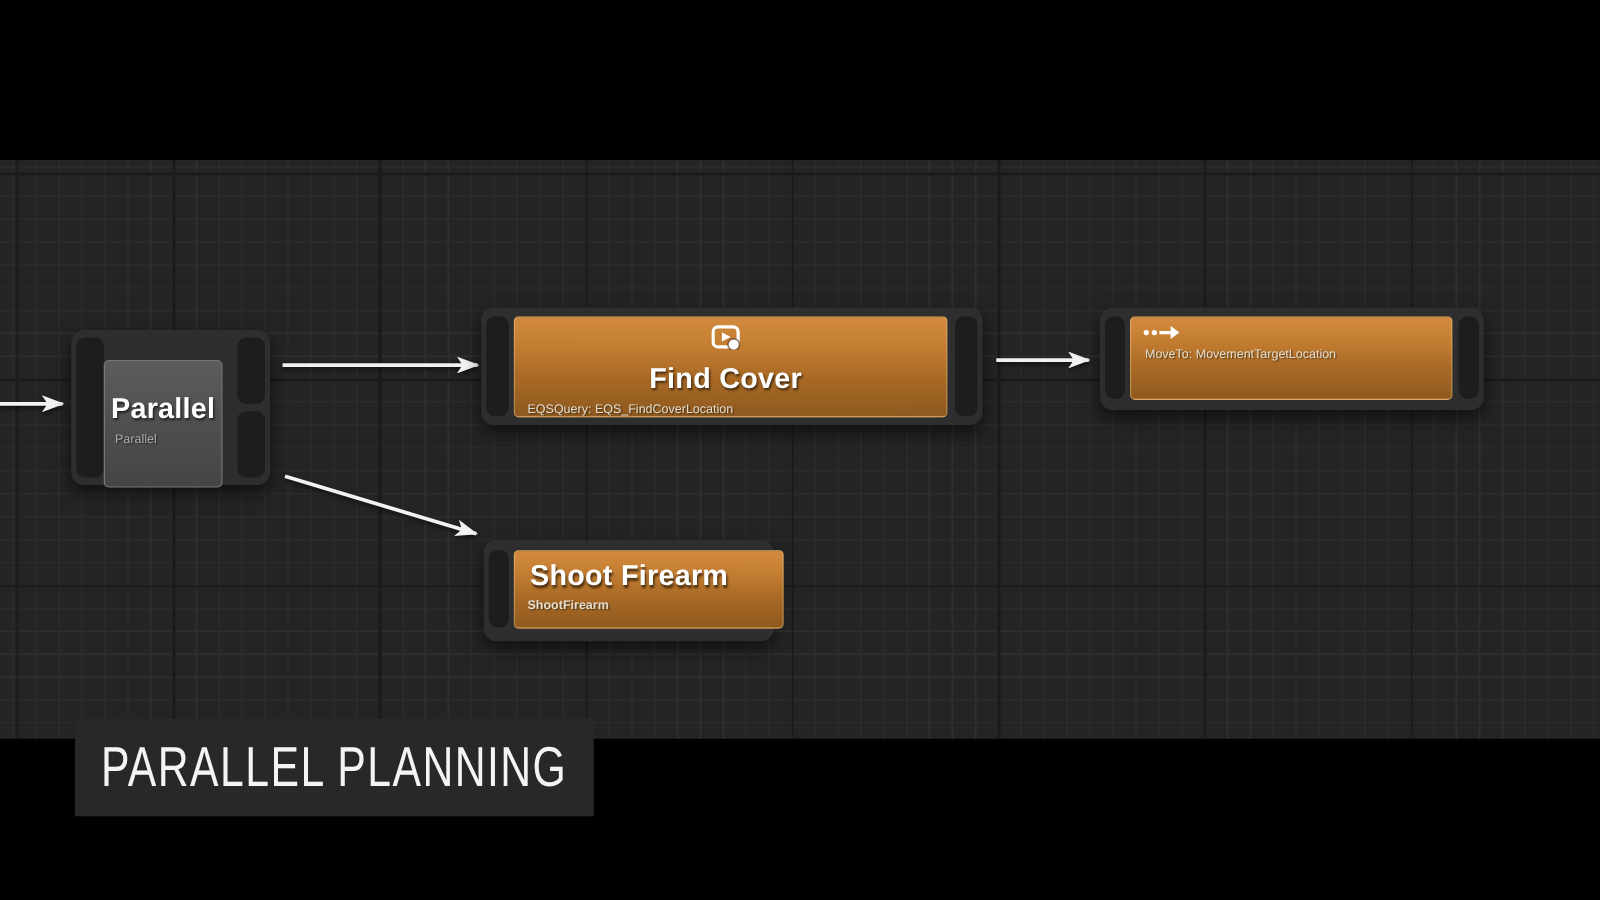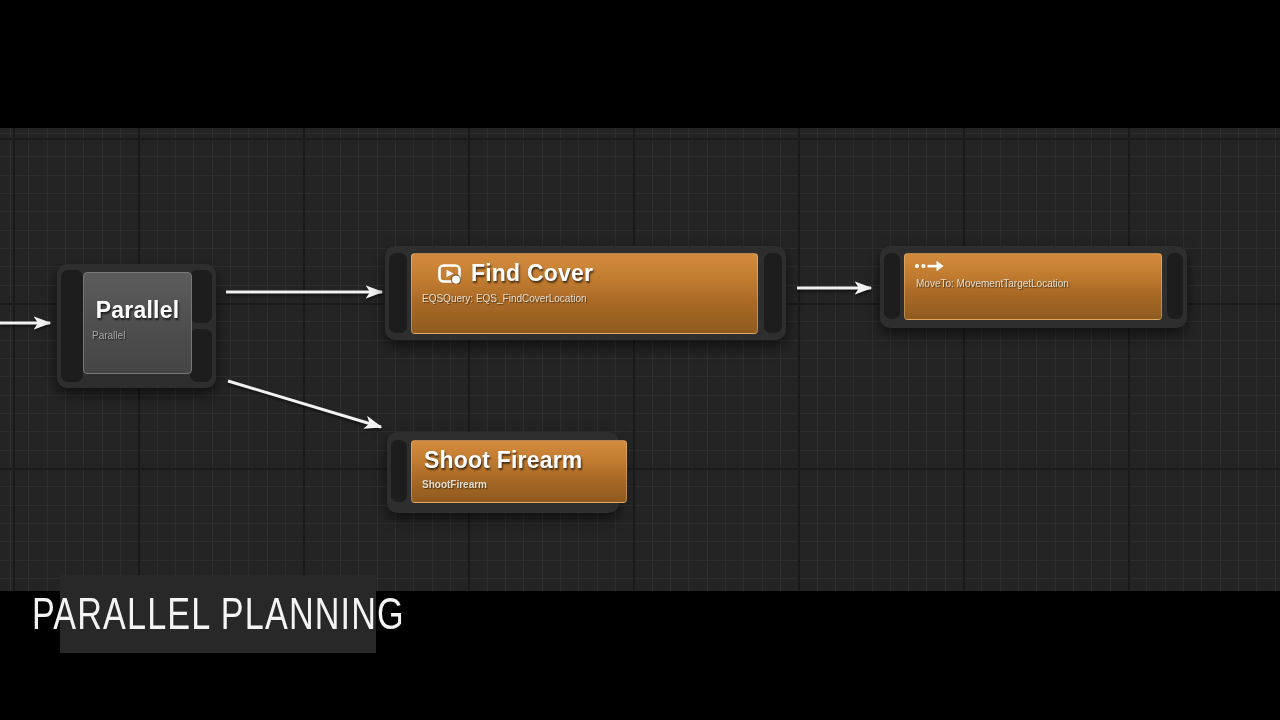--- a/index.html
+++ b/index.html
@@ -84,21 +84,21 @@
     line-height: 18px;
     text-shadow: 1px 1px 1px rgba(0,0,0,0.5);
     white-space: nowrap;
   }
   .node-sub.gray-sub { color: #a7a7a7; }
   .icon { display: inline-flex; flex: 0 0 auto; }
 
   .caption {
     position: absolute;
     left: 60px; top: 575px;
-    width: 316px; height: 78px;
+    width: 415px; height: 78px;
     background: #282828;
     z-index: 5;
     display: flex;
     align-items: center;
     justify-content: center;
   }
   .caption-text {
     color: #f4f4f4;
     font-size: 45px;
     font-weight: 400;
@@ -123,31 +123,31 @@
     <line x1="0" y1="323" x2="50" y2="323" marker-end="url(#ah)"></line>
     <line x1="226" y1="292" x2="382" y2="292" marker-end="url(#ah)"></line>
     <line x1="228" y1="381" x2="381" y2="427" marker-end="url(#ah)"></line>
     <line x1="797" y1="288" x2="871" y2="288" marker-end="url(#ah)"></line>
   </svg>
 
   <div class="node" style="left:57px; top:264px; width:159px; height:124px;">
     <div class="pin" style="left:4px; top:6px; width:22px; height:112px;"></div>
     <div class="pin" style="right:4px; top:6px; width:22px; height:53px;"></div>
     <div class="pin" style="right:4px; top:65px; width:22px; height:53px;"></div>
-    <div class="panel gray" style="left:26px; top:8px; width:109px; height:102px;">
+    <div class="panel gray" style="left:26px; top:24px; width:95px; height:102px;">
       <h3 class="node-title" style="text-align:center; margin-top:24px;">Parallel</h3>
       <div class="node-sub gray-sub" style="padding-left:8px; margin-top:3px;">Parallel</div>
     </div>
   </div>
 
   <div class="node" style="left:385px; top:246px; width:401px; height:94px;">
     <div class="pin" style="left:4px; top:7px; width:18px; height:80px;"></div>
     <div class="pin" style="right:4px; top:7px; width:18px; height:80px;"></div>
     <div class="panel orange" style="left:26px; top:7px; width:347px; height:81px;">
-      <div class="title-row" style="padding:6px 10px 0 26px;">
+      <div class="title-row" style="padding:6px 10px 0 2px;flex-direction:column;">
         <span class="icon">
           <svg width="24" height="20" viewBox="0 0 24 20">
             <rect x="1.5" y="1.5" width="20" height="16" rx="4" fill="none" stroke="#fff" stroke-width="2.6"></rect>
             <path d="M8.5 5.8 L15.5 9.5 L8.5 13.2 Z" fill="#fff"></path>
             <circle cx="18" cy="15.6" r="4.6" fill="#fff" stroke="rgba(60,35,10,0.55)" stroke-width="1.4"></circle>
           </svg>
         </span>
         <h3 class="node-title">Find Cover</h3>
       </div>
       <div class="node-sub" style="margin:3px 0 0 10px;">EQSQuery: EQS_FindCoverLocation</div>

